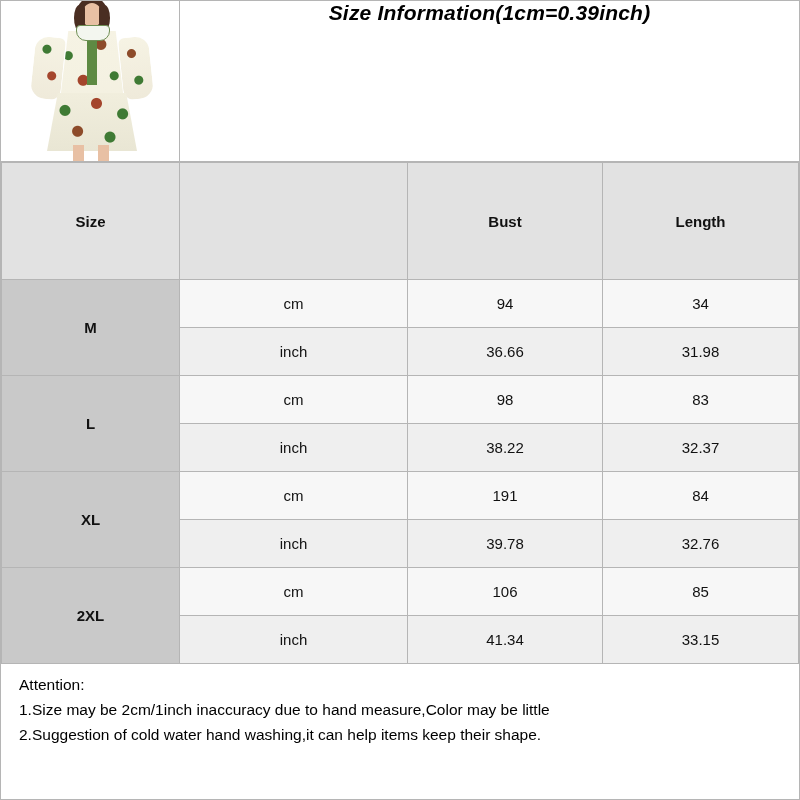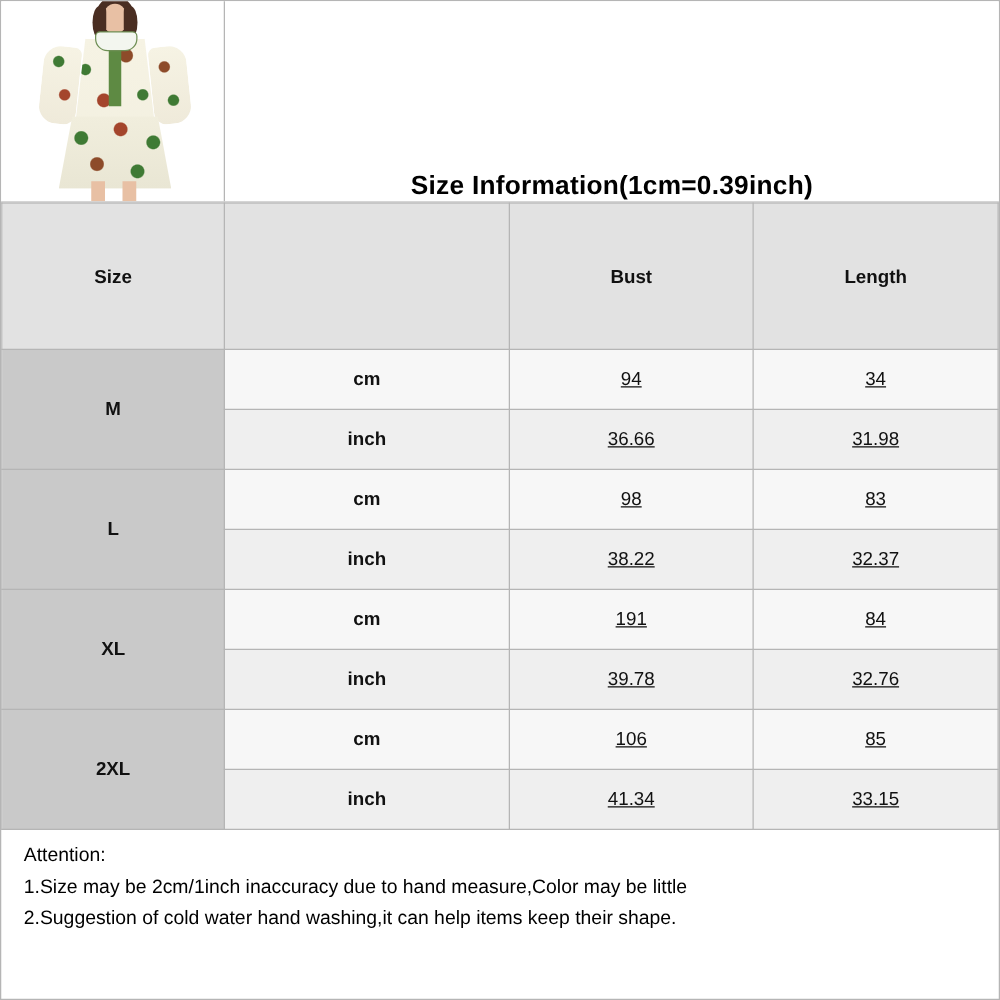--- a/index.html
+++ b/index.html
@@ -34,23 +34,24 @@
     width: 178px;
     height: 100%;
     border-right: 1px solid #b5b5b5;
     background: #ffffff;
     position: relative;
     overflow: hidden;
   }
   .title-cell {
     flex: 1;
     display: flex;
-    align-items: flex-end;
+    align-items: flex-start;
     justify-content: center;
     background: #ffffff;
+    font-style: italic;
   }
   .title-text {
     font-size: 21px;
     font-weight: bold;
     color: #000000;
     letter-spacing: .2px;
     text-align: center;
   }
 
   
@@ -195,23 +196,23 @@
     font-weight: bold;
   }
 
   .size-cell {
     background: #c9c9c9;
     font-size: 17px;
     font-weight: bold;
   }
   .unit-cell {
     font-size: 16px;
-    font-weight: bold;
-  }
-  .value-cell { font-size: 16px; text-decoration: underline; }
+    font-weight: normal;
+  }
+  .value-cell { font-size: 16px; }
 
   .band-a td { background: #f7f7f7; height: 45px; }
   .band-b td { background: #efefef; height: 45px; }
   .band-a td.size-cell, .band-b td.size-cell { background: #c9c9c9; }
 
   
   .attention {
     padding: 8px 6px 0 18px;
     font-size: 15.5px;
     line-height: 1.62;

